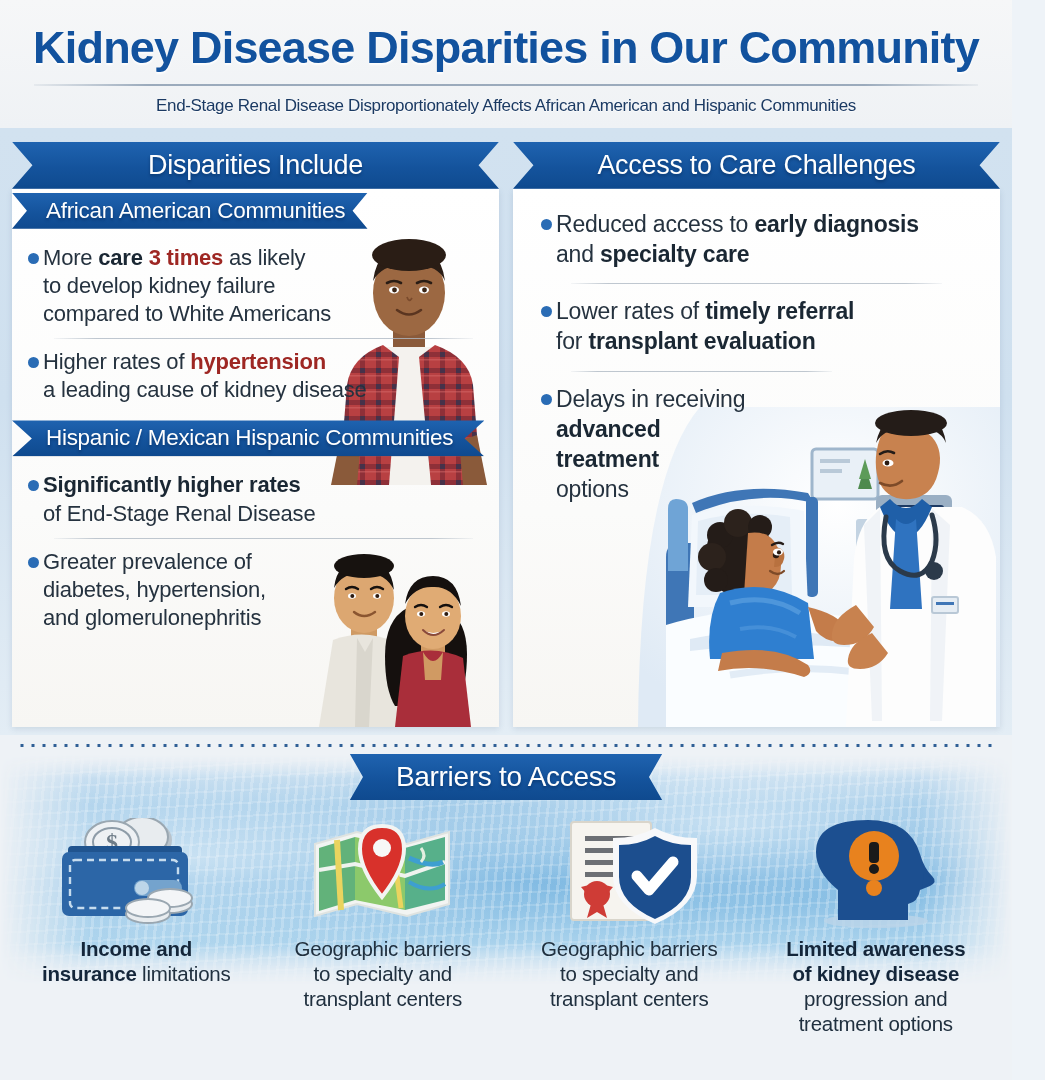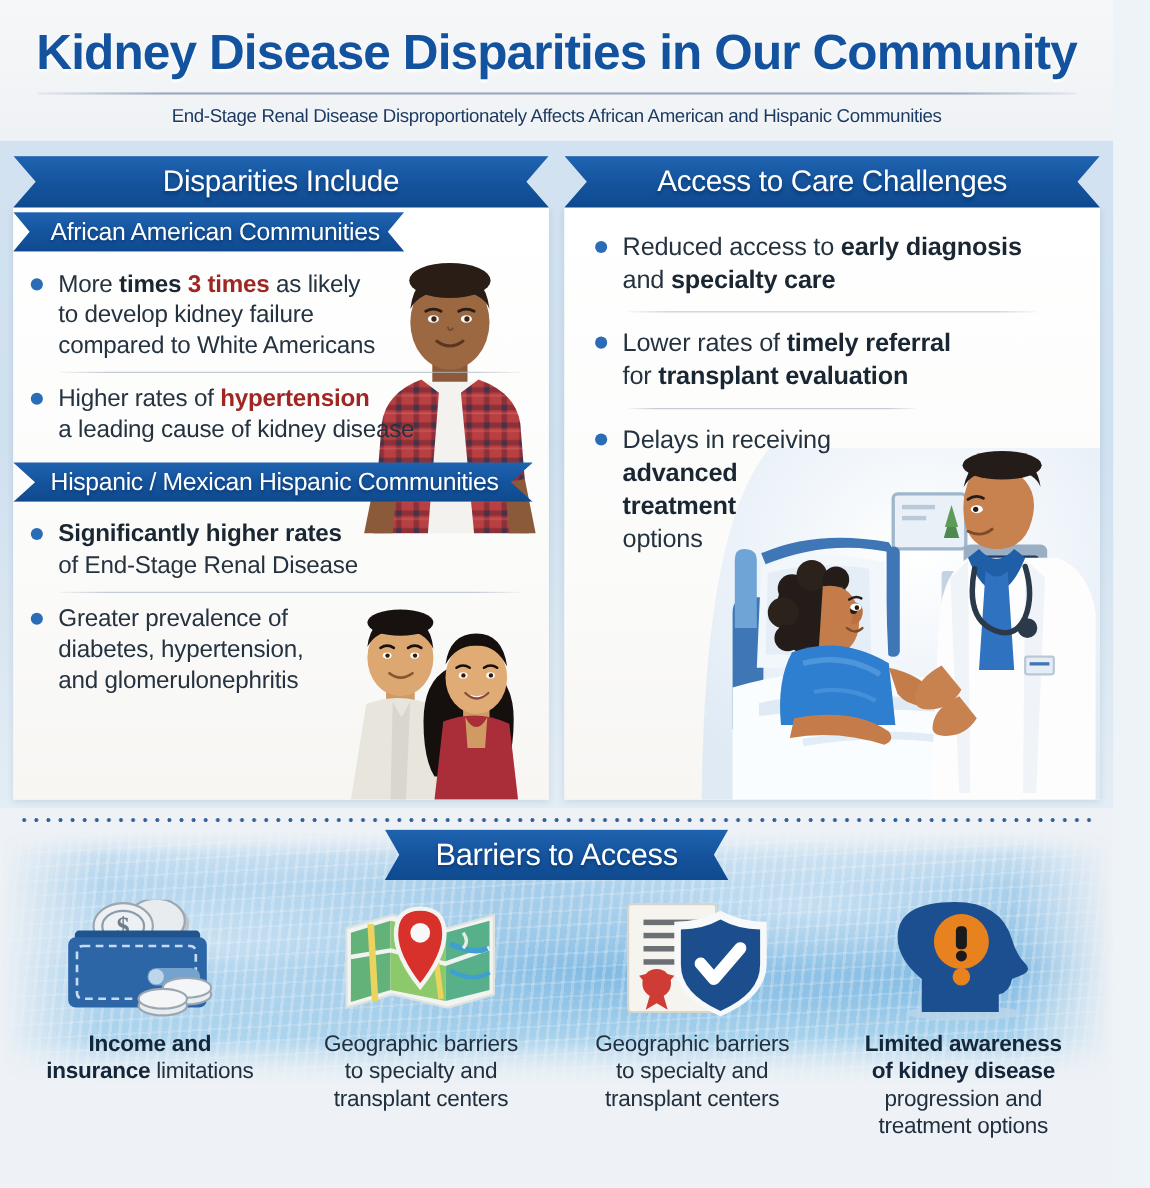--- a/index.html
+++ b/index.html
@@ -100,21 +100,21 @@
     display: flex;
     flex-direction: column;
     min-height: 0;
   }
 
   .bullets { padding: 12px 16px 6px 16px; position: relative; z-index: 3; }
 
   .bullet {
     display: flex;
     align-items: flex-start;
-    gap: 14px;
+    gap: 4px;
     padding: 3px 0 6px 0;
   }
   .dot {
     width: 11px; height: 11px; border-radius: 50%;
     background: #2a6cb5; flex: 0 0 auto; margin-top: 9px;
   }
   .btext {
     font-size: 22px; line-height: 1.28; color: #25323f;
     letter-spacing: -0.2px;
   }
@@ -285,21 +285,21 @@
           <path d="M124 78 Q134 88 145 78" stroke="#8a4a3a" stroke-width="2" fill="none" stroke-linecap="round"></path>
         </svg>
 
         <div class="banner-wrap" style="margin-top:4px; position:relative; z-index:4;">
           <div class="banner sub notch-both" style="width:73%;">African American Communities</div>
         </div>
 
         <div class="bullets">
           <div class="bullet">
             <span class="dot"></span>
-            <span class="btext">More <b>times</b> <span class="red">3 times</span> as likely<br>to develop kidney failure<br>compared to White Americans</span>
+            <span class="btext">More <b>care</b> <span class="red">3 times</span> as likely<br>to develop kidney failure<br>compared to White Americans</span>
           </div>
           <div class="divider"></div>
           <div class="bullet">
             <span class="dot"></span>
             <span class="btext">Higher rates of <span class="red">hypertension</span><br>a leading cause of kidney disease</span>
           </div>
         </div>
 
         <div class="banner-wrap" style="margin-top:4px; position:relative; z-index:4;">
           <div class="banner sub notch-both" style="width:97%;">Hispanic / Mexican Hispanic Communities</div>

